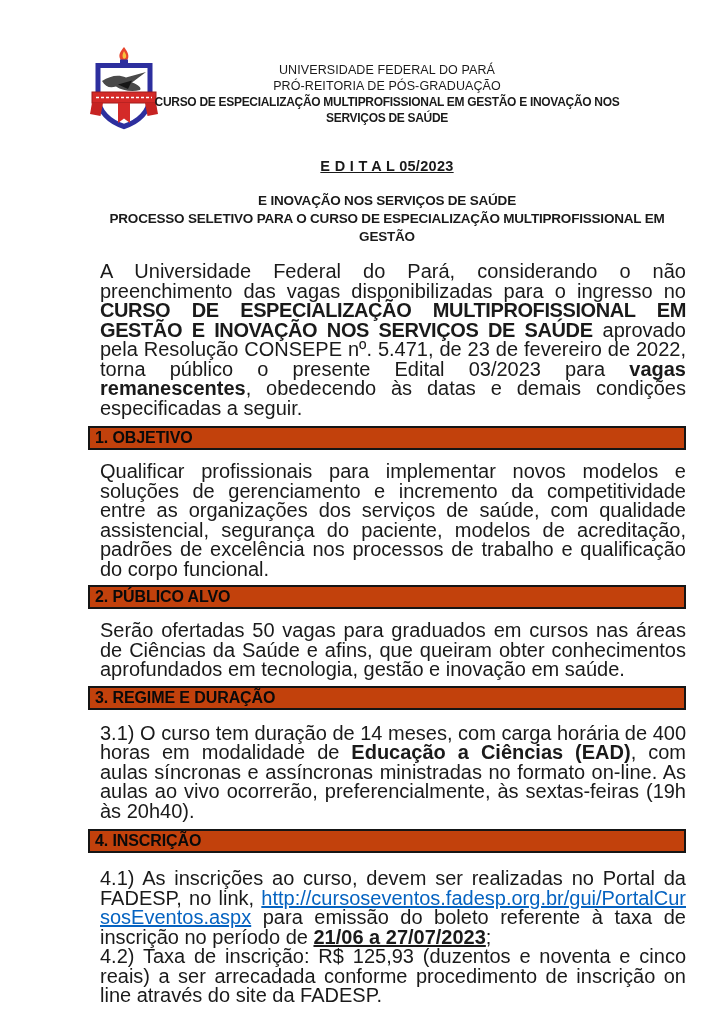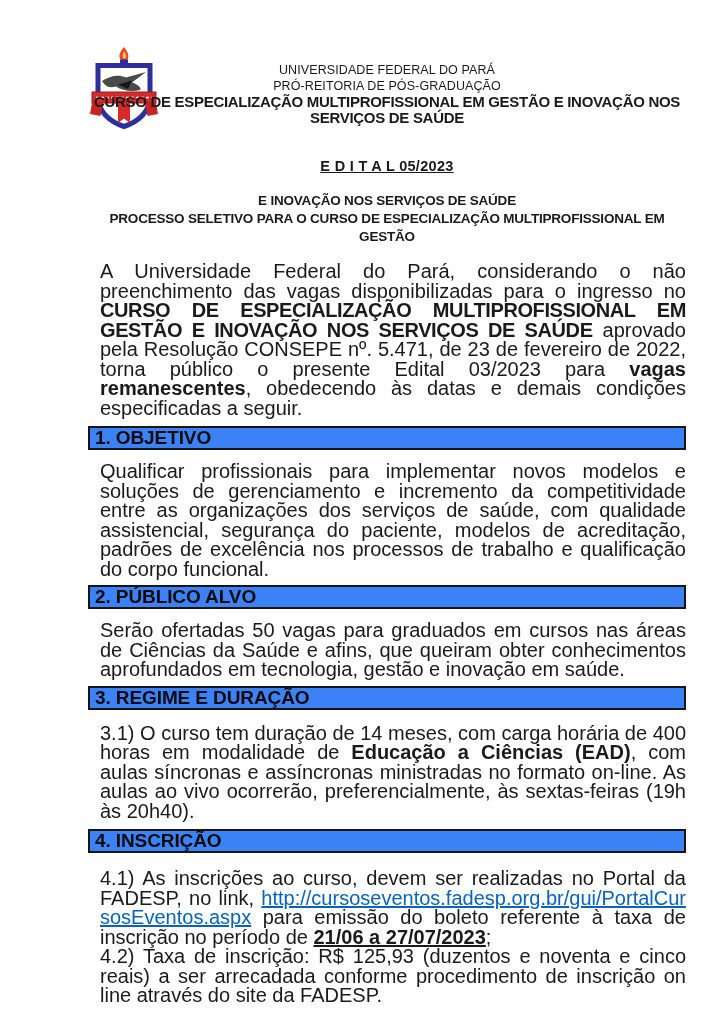--- a/index.html
+++ b/index.html
@@ -11,21 +11,21 @@
     color:#1a1a1a;
     overflow:hidden;
   }
   .content {
     position:absolute; left:88px; top:62px; width:598px;
   }
   .logo {
     position:absolute; left:88px; top:46px; width:72px; height:90px;
   }
   .hline { text-align:center; font-size:12.5px; line-height:16px; letter-spacing:0.1px; }
-  .hline.bold { font-weight:bold; letter-spacing:-0.3px; font-size:15px; }
+  .hline.bold { font-weight:bold; letter-spacing:-0.3px; font-size:12px; }
   .doc-title {
     margin-top:32px; text-align:center;
     font-weight:bold; font-size:14.5px;
     text-decoration:underline;
     letter-spacing:0.3px;
   }
   .subtitle {
     margin-top:18px; text-align:center;
     font-weight:bold; font-size:13.5px; line-height:18px;
     letter-spacing:-0.2px;
@@ -38,25 +38,25 @@
   }
   .para p { margin:0; }
   .b { font-weight:bold; }
   .bc { font-weight:bold; letter-spacing:-0.4px; }
   .u { text-decoration:underline; }
   .link { color:#0563c1; text-decoration:underline; cursor:pointer; word-break:break-all; }
   .bar {
     margin-top:9px;
     box-sizing:border-box;
     height:24px;
-    background:#3b82f6;
+    background:#c2410c;
     border:2px solid #151515;
     display:flex; align-items:center;
     padding-left:5px;
-    font-weight:bold; font-size:19px;
+    font-weight:bold; font-size:16px;
     color:#0a0a0a;
     letter-spacing:-0.1px;
   }
   .mt8  { margin-top:8px; }
   .mt6  { margin-top:6px; }
   .mt12 { margin-top:12px; }
   .mt14 { margin-top:14px; }
   .mt16 { margin-top:16px; }
 </style>
 </head>

